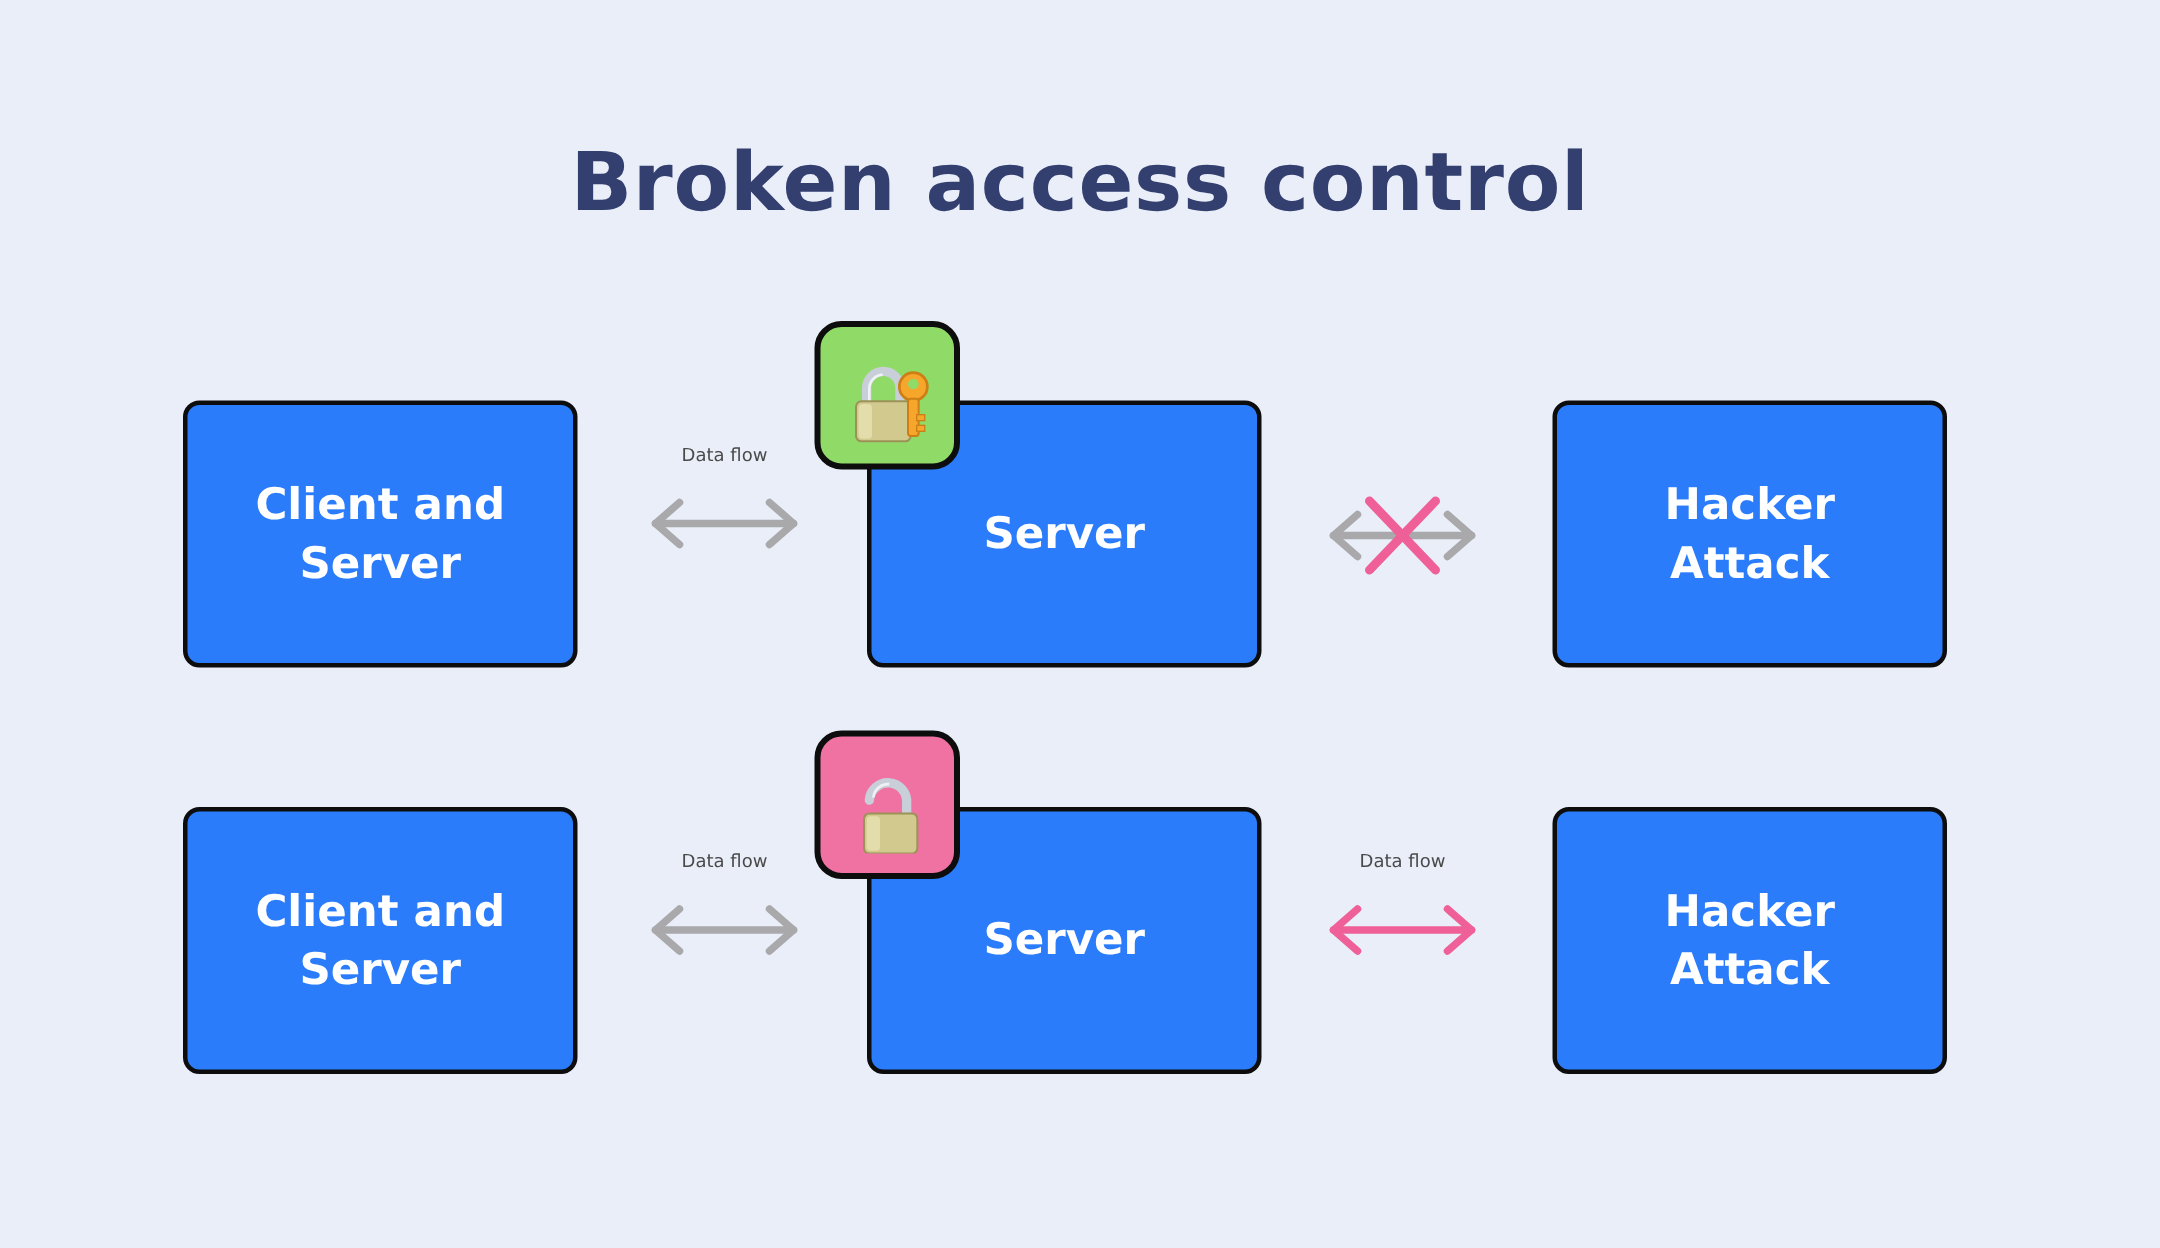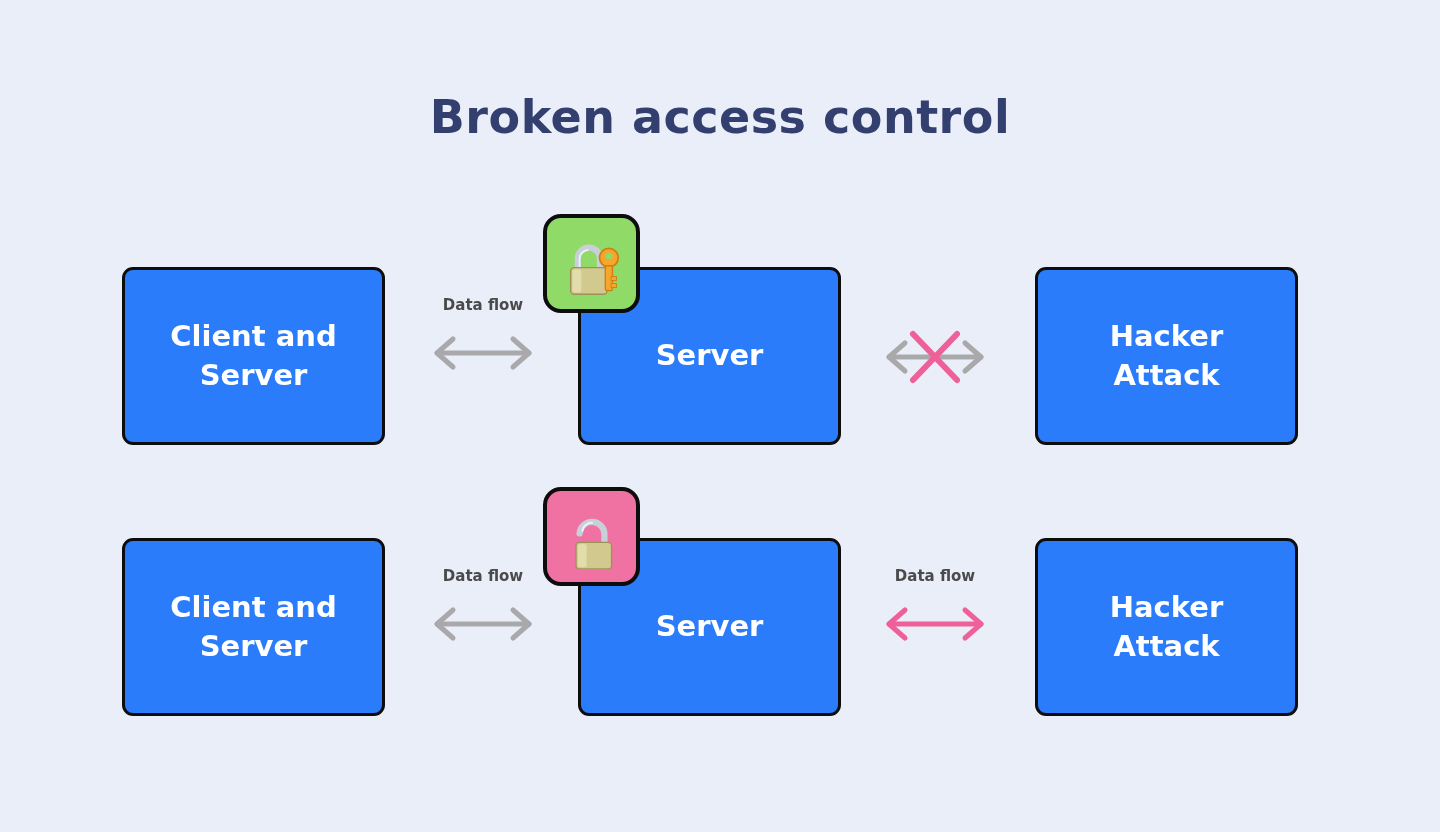--- a/index.html
+++ b/index.html
@@ -11,21 +11,21 @@
     position:relative;
     width:1440px;height:832px;
     background:var(--background,#e9eef9);
     overflow:hidden;
   }
   .title{
     position:absolute;
     top:90px;left:0;right:0;
     margin:0;
     text-align:center;
-    font-size:46px;
+    font-size:54px;
     font-weight:bold;
     letter-spacing:.5px;
     color:var(--title-text,#333f6e);
   }
   .box{
     position:absolute;
     width:263px;height:178px;
     box-sizing:border-box;
     background:var(--box-fill,#2a7cfb);
     border:3px solid var(--box-border,#0d0d0d);
@@ -47,22 +47,22 @@
   .r2c3{left:1035px;top:538px;}
 
   .flow{
     position:absolute;
     width:106px;
     display:flex;flex-direction:column;align-items:center;
     gap:21px;
     z-index:2;
   }
   .flow-label{
-    font-size:15px;
-    font-weight:700;
+    font-size:12px;
+    font-weight:400;
     color:var(--label-text,#4a4a4a);
     white-space:nowrap;
   }
   .r1f1{left:430px;top:296px;}
   .r2f1{left:430px;top:567px;}
   .r2f2{left:882px;top:567px;}
   .r1f2{left:882px;top:327px;}
 
   .arrow-svg{display:block;}
   .gray-stroke{stroke:var(--arrow-gray,#a9a9ab);}

